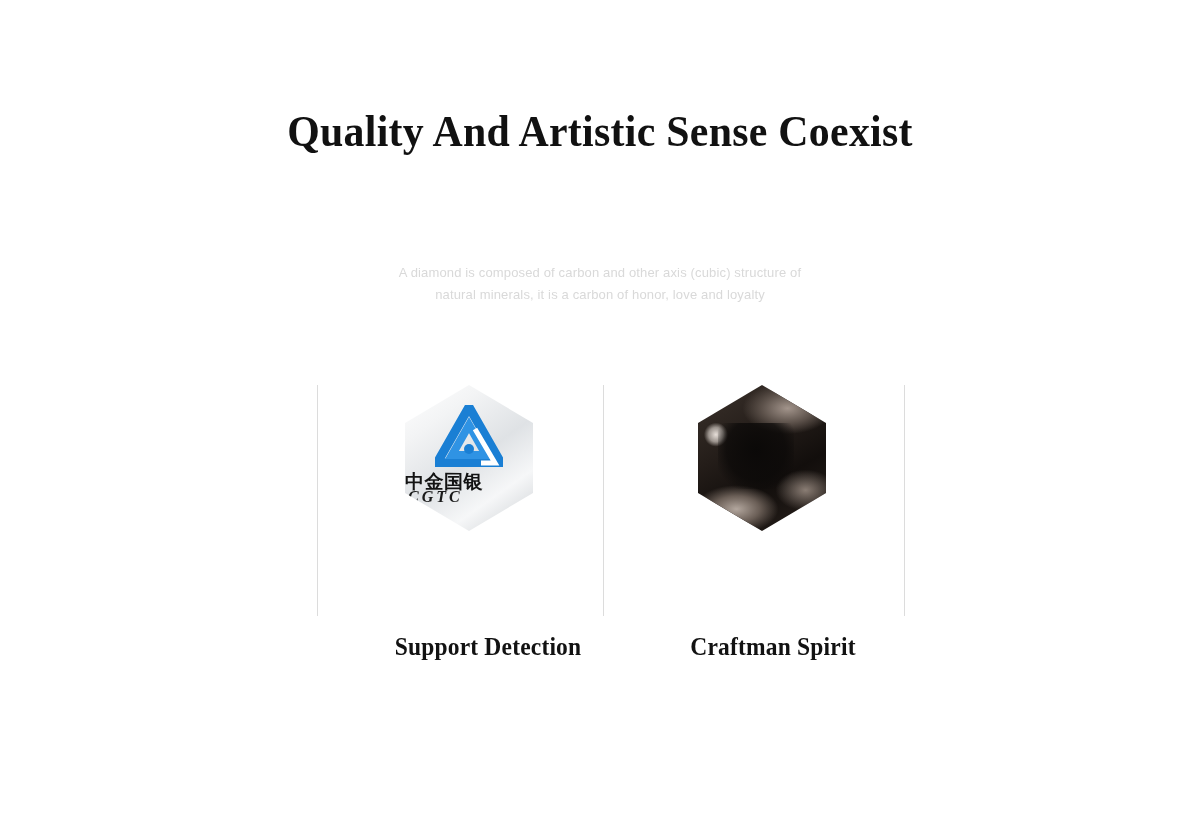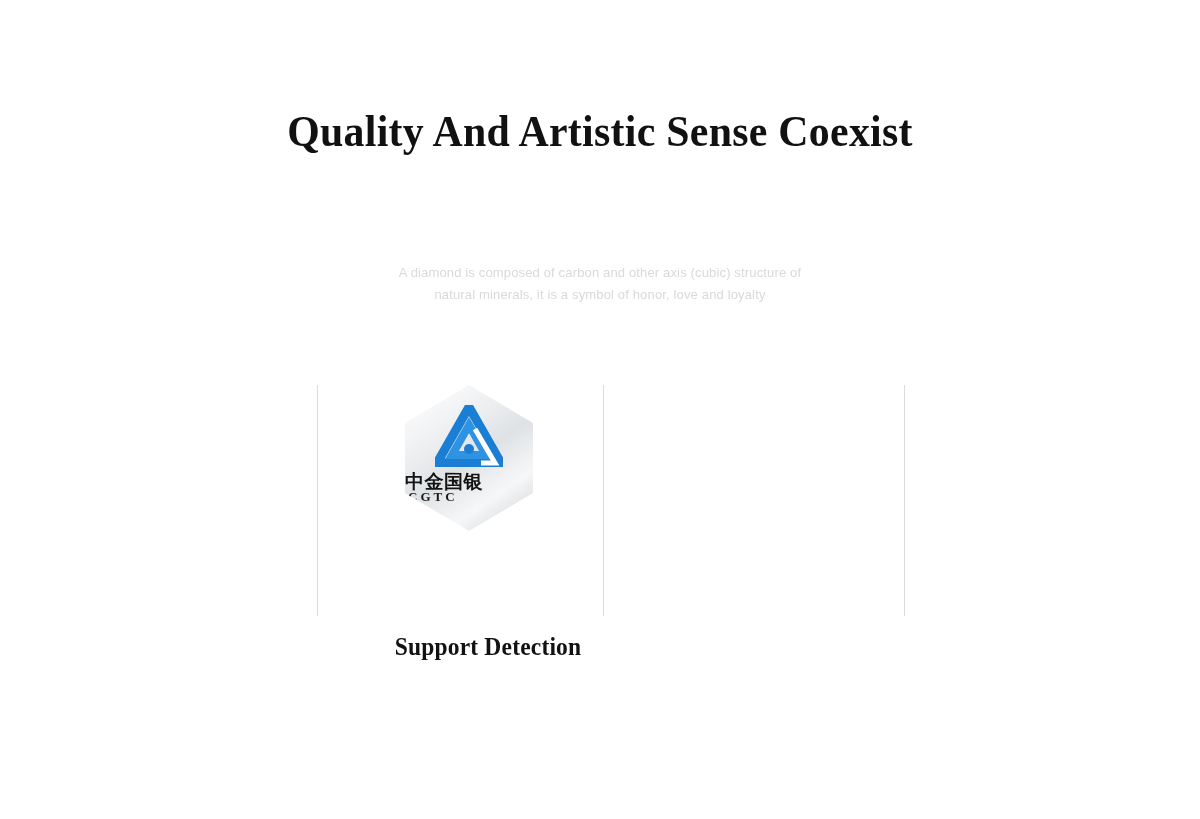--- a/index.html
+++ b/index.html
@@ -153,25 +153,26 @@
     font-size: 19px;
     line-height: 20px;
     letter-spacing: 0.5px;
     color: #131313;
   }
   .cgtc-en {
     display: block;
     margin-top: -1px;
     font-family: "Liberation Serif", serif;
     font-weight: bold;
-    font-size: 13px;
+    font-size: 16px;
     line-height: 14px;
     letter-spacing: 3px;
     color: #1a1a1a;
     text-indent: 3px;
+    font-style: italic;
   }
 
   
   .hex-craft {
     background:
       radial-gradient(circle 16px at 14% 34%, #e6ded8 0%, #9b938d 45%, rgba(40,34,30,0) 75%),
       radial-gradient(ellipse 44% 22% at 70% 16%, #a2948b 0%, #5d524b 45%, rgba(26,22,19,0) 80%),
       radial-gradient(ellipse 40% 20% at 30% 85%, #b3a79e 0%, #6a5e56 45%, rgba(26,22,19,0) 82%),
       radial-gradient(ellipse 30% 18% at 84% 72%, #8a7d74 0%, rgba(30,25,22,0) 78%),
       linear-gradient(150deg, #3b322c 0%, #241d19 38%, #120e0c 64%, #2a221d 100%);
@@ -288,21 +289,21 @@
   .divider.d1 { left: 603px; }
   .divider.d2 { left: 904px; }
 </style>
 </head>
 <body>
 
 <div class="page-title">Quality And Artistic Sense Coexist</div>
 
 <div class="subtitle">
   <span class="line">A diamond is composed of carbon and other axis (cubic) structure of</span>
-  <span class="line">natural minerals, it is a symbol of honor, love and loyalty</span>
+  <span class="line">natural minerals, it is a carbon of honor, love and loyalty</span>
 </div>
 
 <div class="features">
 
 
   <div class="feature col1">
     <div class="hex hex-cgtc">
       <svg class="cgtc-mark" viewBox="0 0 68 62">
         <path d="M34 2 L66 58 L2 58 Z" fill="none" stroke="#1a7fd4" stroke-width="9" stroke-linejoin="miter"></path>
         <path d="M34 20 L51 50 L17 50 Z" fill="none" stroke="#2f93e4" stroke-width="8" stroke-linejoin="miter"></path>
@@ -310,19 +311,23 @@
         <circle cx="34" cy="44" r="5" fill="#1a7fd4"></circle>
       </svg>
       <div class="cgtc-text">
         <span class="cgtc-cn">中金国银</span>
         <span class="cgtc-en">CGTC</span>
       </div>
     </div>
     <div class="caption">Support Detection</div>
   </div>
 
+  <div class="feature col2">
+    <div class="hex hex-craft"></div>
+    <div class="caption">Craftman Spirit</div>
+  </div>
 
 
 </div>
 
 <div class="divider d0"></div>
 <div class="divider d1"></div>
 <div class="divider d2"></div>
 
 </body></html>

